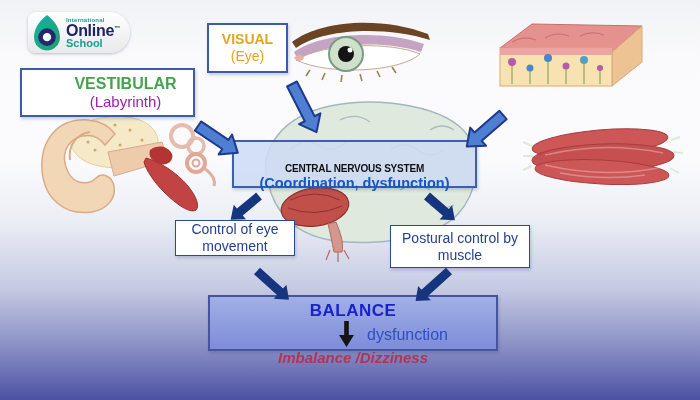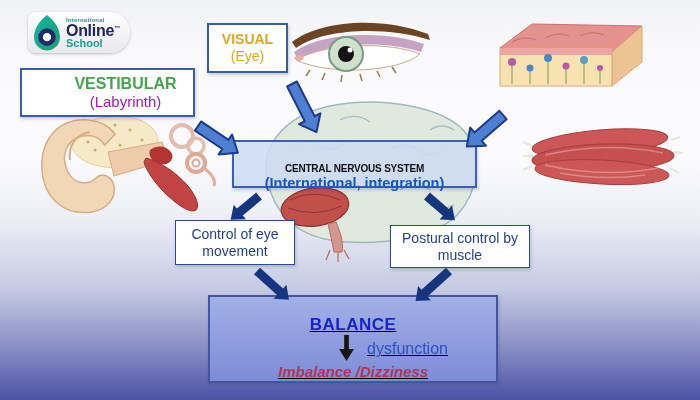--- a/index.html
+++ b/index.html
@@ -42,28 +42,28 @@
   .b-visual { left:207px; top:23px; width:81px; height:50px; }
   .b-visual .t { color:#e3a51e; font-weight:700; font-size:14px; }
   .b-visual .s { color:#e3a51e; font-size:14px; }
   .b-proprio { left:538px; top:72px; width:156px; height:46px; }
   .b-proprio .t { color:#a32b4c; font-weight:700; font-size:14.5px; }
   .b-proprio .s { color:#a32b4c; font-size:13px; }
   .b-cns { left:232px; top:140px; width:245px; height:48px;
            background:rgba(206,219,243,.87); border-color:#3d5fae; }
   .b-cns .t { color:#101010; font-weight:700; font-size:10px; letter-spacing:-.2px;margin-top:28px; }
   .b-cns .s { color:#1356c8; font-weight:700; font-size:14.5px; }
-  .b-eyectl { left:175px; top:220px; width:120px; height:45px; border-width:1.5px; border-color:#2c4a94;justify-content:center; }
+  .b-eyectl { left:175px; top:220px; width:120px; height:36px; border-width:1.5px; border-color:#2c4a94;justify-content:center; }
   .b-eyectl .t, .b-postural .t { color:#243f8f; font-size:14px; font-weight:400; padding:0 4px; }
   .b-postural { left:390px; top:225px; width:140px; height:43px; border-width:1.5px; border-color:#2c4a94; }
 
   .b-balance {
-    left:208px; top:295px; width:290px; height:88px;
+    left:208px; top:295px; width:290px; height:56px;
     background:linear-gradient(180deg,#a2b0e6,#7d8cd8);
-    border-color:#44549f; justify-content:flex-start; padding-top:18px;text-decoration:underline;
+    border-color:#44549f; justify-content:flex-start; padding-top:4px;
   }
   .bal-title { color:#1a22cc; font-weight:800; font-size:17px; letter-spacing:.5px; }
   .dys-row { display:flex; align-items:center; gap:12px; transform:translateX(40px); height:27px; }
   .dys-label { color:#2a50c4; font-size:16px; }
   .outcome { color:#b23455; font-weight:800; font-style:italic; font-size:15px; margin-top:1px; }
 </style>
 </head>
 <body>
 
 <div class="slide">
@@ -209,21 +209,21 @@
   </div>
 
   <div class="box b-visual">
     <div class="t">VISUAL</div>
     <div class="s">(Eye)</div>
   </div>
 
 
   <div class="box b-cns">
     <div class="t">CENTRAL NERVOUS SYSTEM</div>
-    <div class="s">(International, integration)</div>
+    <div class="s">(Coordination, dysfunction)</div>
   </div>
 
   <div class="box b-eyectl">
     <div class="t">Control of eye movement</div>
   </div>
 
   <div class="box b-postural">
     <div class="t">Postural control by muscle</div>
   </div>
 

